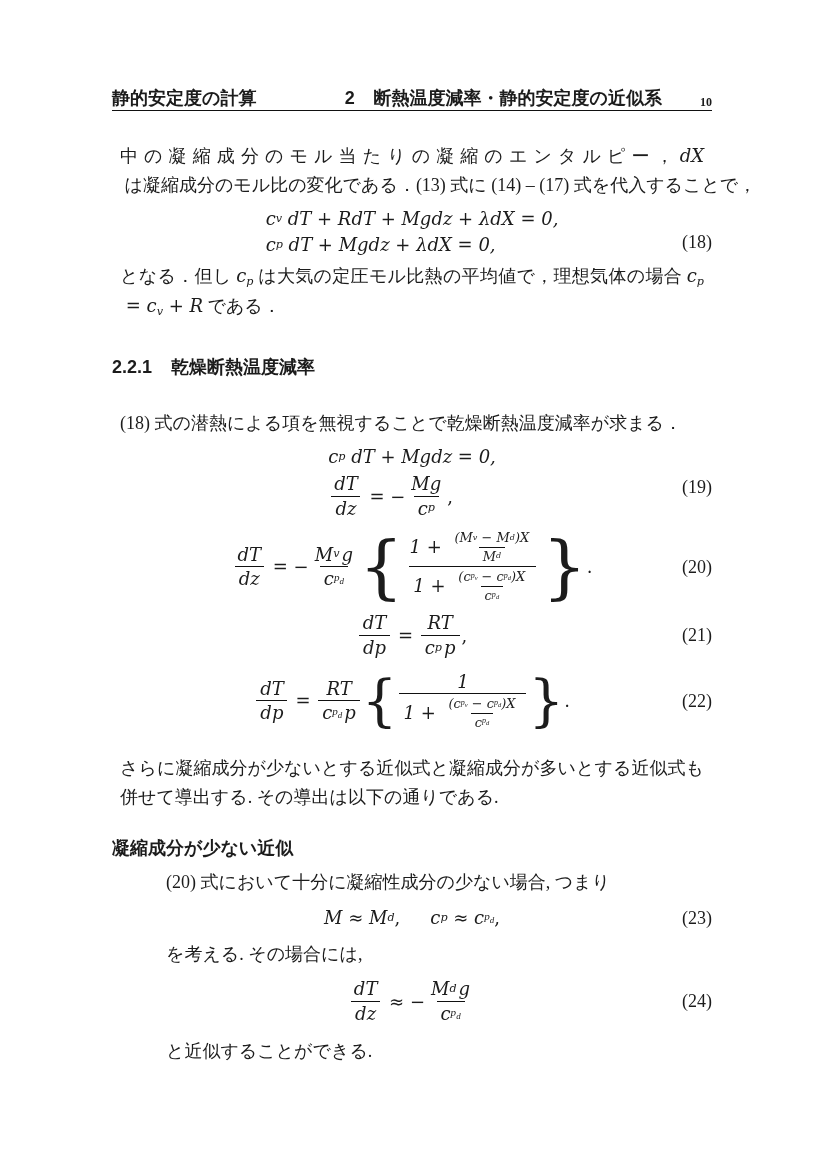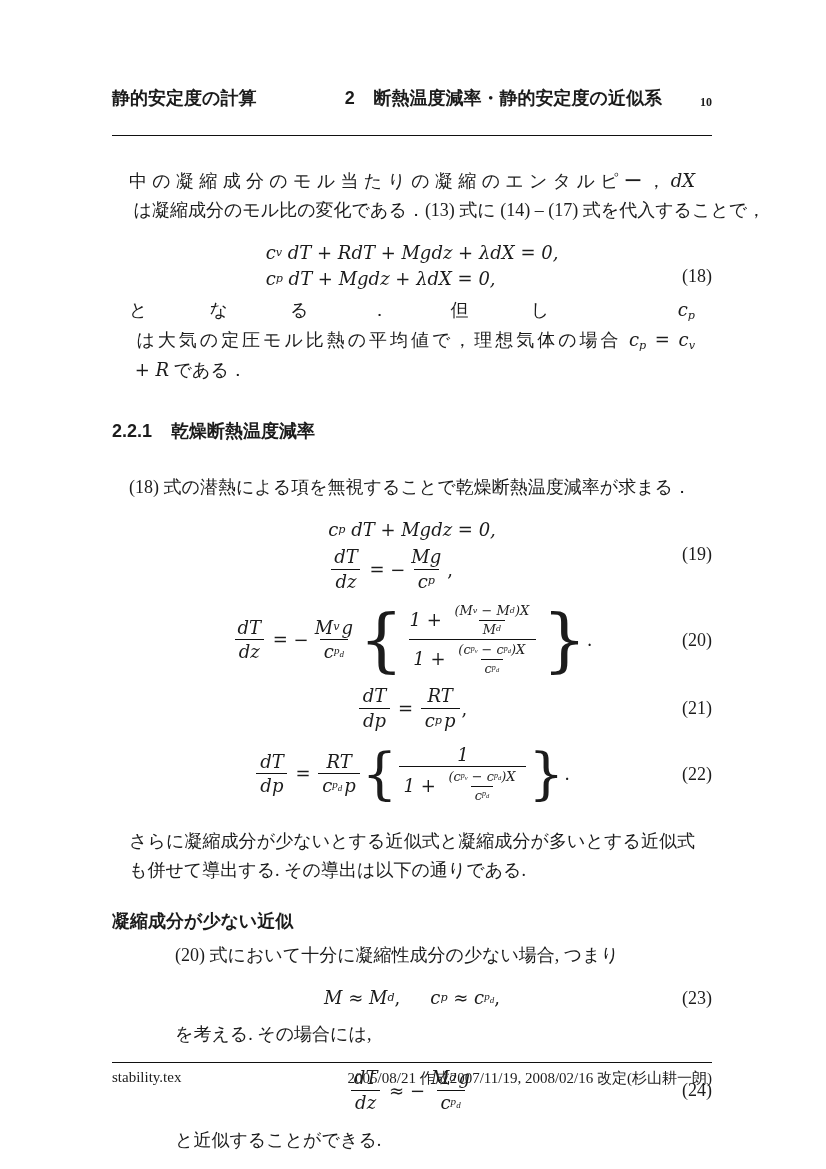--- a/index.html
+++ b/index.html
@@ -2,46 +2,46 @@
 <html><head>
 <meta charset="utf-8">
 <style>
   html,body{margin:0;padding:0;background:#ffffff;}
   .page{position:relative;width:826px;height:1169px;background:#ffffff;color:#1c1c1c;
         font-family:"Liberation Serif","DejaVu Serif",serif;overflow:hidden;}
   .content{width:600px;margin-left:112px;padding-top:86px;}
 
   
   .header{display:flex;justify-content:space-between;align-items:flex-end;
-          padding-bottom:25px;border-bottom:1.5px solid #111;}
+          padding-bottom:0;border-bottom:1.5px solid #111;}
   .h-left{font-family:"Liberation Sans","DejaVu Sans",sans-serif;font-size:18px;font-weight:600;}
   .h-right{display:flex;align-items:flex-end;gap:38px;}
   .h-sec{font-family:"Liberation Sans","DejaVu Sans",sans-serif;font-size:18px;font-weight:700;}
   .hgap{display:inline-block;width:1.05em;}
   .h-page{font-size:12px;font-weight:700;}
 
   
-  .para{font-size:18px;line-height:29px;text-align:justify;margin:17px;}
+  .para{font-size:18px;line-height:29px;text-align:justify;margin:8px;}
   .indent{padding-left:46px;}
   .mi{font-family:"DejaVu Serif",serif;font-style:italic;}
   .mo{font-family:"DejaVu Serif",serif;font-style:normal;}
 
   
   .sechead,.subhead{font-family:"Liberation Sans","DejaVu Sans",sans-serif;
     font-size:18px;font-weight:700;margin:0;}
 
   
   .eq,.eqgroup{position:relative;width:600px;display:flex;justify-content:center;
     align-items:center;font-size:18px;}
   .eqlines{display:flex;flex-direction:column;align-items:flex-start;gap:5px;}
   .eqline{display:flex;align-items:center;}
   .eqno{position:absolute;right:0;font-family:"Liberation Serif",serif;font-style:normal;font-size:18px;}
   .eqno-mid{top:50%;transform:translateY(-50%);}
   .eqno-bot{bottom:2px;}
-  .eqno-fr{bottom:28px;}
+  .eqno-fr{bottom:22px;}
 
   sub{font-size:0.62em;line-height:0;vertical-align:-0.25em;}
   sub.nested{font-style:italic;}
   sub.nested sub{font-size:0.8em;vertical-align:-0.3em;}
 
   .frac{display:inline-flex;flex-direction:column;align-items:center;
         vertical-align:middle;margin:0 2px;}
   .fnum,.fden{display:flex;align-items:center;justify-content:center;
         padding:1px 4px;line-height:1.2;white-space:pre;}
   .fden{border-top:1.3px solid #111;}
@@ -221,17 +221,13 @@
           <span class="fnum"><span class="mi">M</span><sub class="mi">d</sub><span class="mi tailp">g</span></span>
           <span class="fden"><span class="mi">c</span><sub class="nested"><span>p</span><sub>d</sub></sub></span>
         </span>
       <span class="eqno eqno-mid">(24)</span>
     </div>
 
     <p class="para indent mt-p9">と近似することができる.</p>
 
   </div>
 
-  <div class="footer">
-    <span>stability.tex</span>
-    <span>2005/08/21 作成2007/11/19, 2008/02/16 改定(杉山耕一朗)</span>
-  </div>
 </div>
 
 </body></html>

